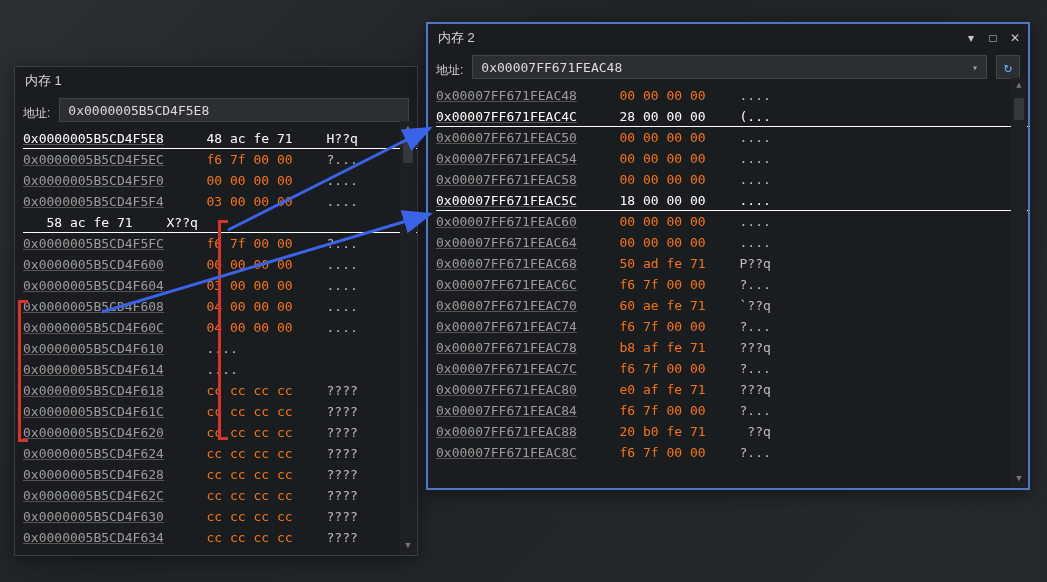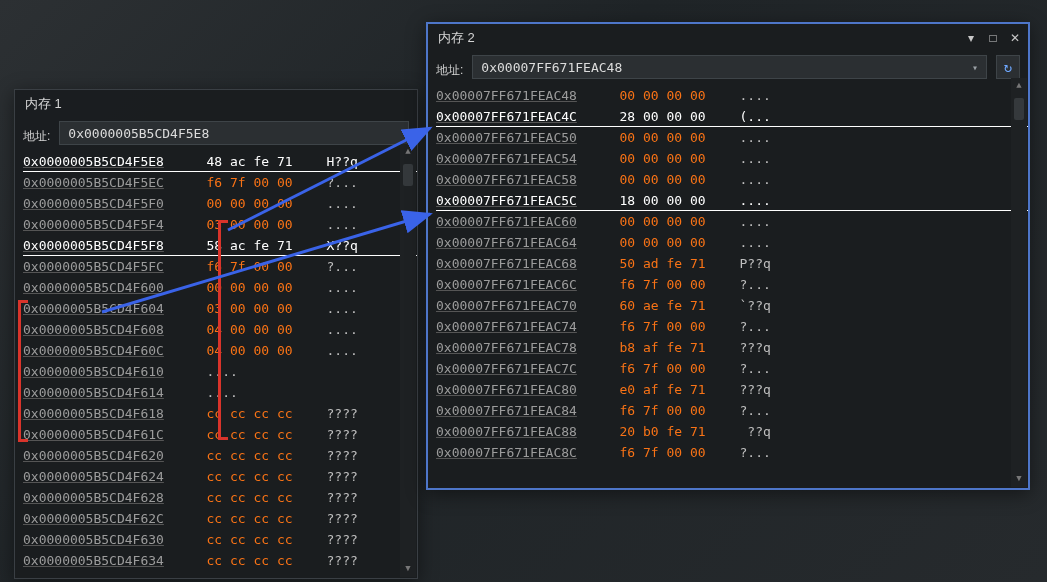--- a/index.html
+++ b/index.html
@@ -21,21 +21,21 @@
     z-index: -1;
   }
   .panel {
     position: absolute;
     background: rgba(26,29,31,0.96);
     border: 1px solid #3a3f44;
     display: flex;
     flex-direction: column;
     box-shadow: 0 4px 18px rgba(0,0,0,0.45);
   }
-  .panel.mem1 { top: 89px; left: 14px; width: 404px; height: 490px; }
+  .panel.mem1 { top: 66px; left: 14px; width: 404px; height: 490px; }
   .panel.mem2 { top: 22px; left: 426px; width: 604px; height: 468px; border: 2px solid #4e76c9; }
   .panel-header {
     height: 27px;
     display: flex;
     align-items: center;
     padding: 0 6px 0 10px;
     color: #d4d4d4;
     font-size: 13px;
     font-family: 'Microsoft YaHei', sans-serif;
   }
@@ -136,21 +136,21 @@
     <span class="addr-label">地址:</span>
     <div class="addr-input">
       <span>0x0000005B5CD4F5E8</span>
     </div>
   </div>
   <div class="mem-body" id="mem1-body">
       <div class="mem-row hl"><span class="mem-addr">0x0000005B5CD4F5E8</span><span class="mem-hex">   48 ac fe 71</span><span class="mem-asc">   H??q</span></div>
       <div class="mem-row"><span class="mem-addr">0x0000005B5CD4F5EC</span><span class="mem-hex">   f6 7f 00 00</span><span class="mem-asc">   ?...</span></div>
       <div class="mem-row"><span class="mem-addr">0x0000005B5CD4F5F0</span><span class="mem-hex">   00 00 00 00</span><span class="mem-asc">   ....</span></div>
       <div class="mem-row"><span class="mem-addr">0x0000005B5CD4F5F4</span><span class="mem-hex">   03 00 00 00</span><span class="mem-asc">   ....</span></div>
-      <div class="mem-row hl"><span class="mem-addr">0x0000005B5CD4F5F8</span><span class="mem-hex">   58 ac fe 71</span><span class="mem-asc">   X??q</span></div>
+      <div class="mem-row hl"><span class="mem-hex">   58 ac fe 71</span><span class="mem-asc">   X??q</span></div>
       <div class="mem-row"><span class="mem-addr">0x0000005B5CD4F5FC</span><span class="mem-hex">   f6 7f 00 00</span><span class="mem-asc">   ?...</span></div>
       <div class="mem-row"><span class="mem-addr">0x0000005B5CD4F600</span><span class="mem-hex">   00 00 00 00</span><span class="mem-asc">   ....</span></div>
       <div class="mem-row"><span class="mem-addr">0x0000005B5CD4F604</span><span class="mem-hex">   03 00 00 00</span><span class="mem-asc">   ....</span></div>
       <div class="mem-row"><span class="mem-addr">0x0000005B5CD4F608</span><span class="mem-hex">   04 00 00 00</span><span class="mem-asc">   ....</span></div>
       <div class="mem-row"><span class="mem-addr">0x0000005B5CD4F60C</span><span class="mem-hex">   04 00 00 00</span><span class="mem-asc">   ....</span></div>
       <div class="mem-row"><span class="mem-addr">0x0000005B5CD4F610</span><span class="mem-asc">   ....</span></div>
       <div class="mem-row"><span class="mem-addr">0x0000005B5CD4F614</span><span class="mem-asc">   ....</span></div>
       <div class="mem-row"><span class="mem-addr">0x0000005B5CD4F618</span><span class="mem-hex">   cc cc cc cc</span><span class="mem-asc">   ????</span></div>
       <div class="mem-row"><span class="mem-addr">0x0000005B5CD4F61C</span><span class="mem-hex">   cc cc cc cc</span><span class="mem-asc">   ????</span></div>
       <div class="mem-row"><span class="mem-addr">0x0000005B5CD4F620</span><span class="mem-hex">   cc cc cc cc</span><span class="mem-asc">   ????</span></div>

